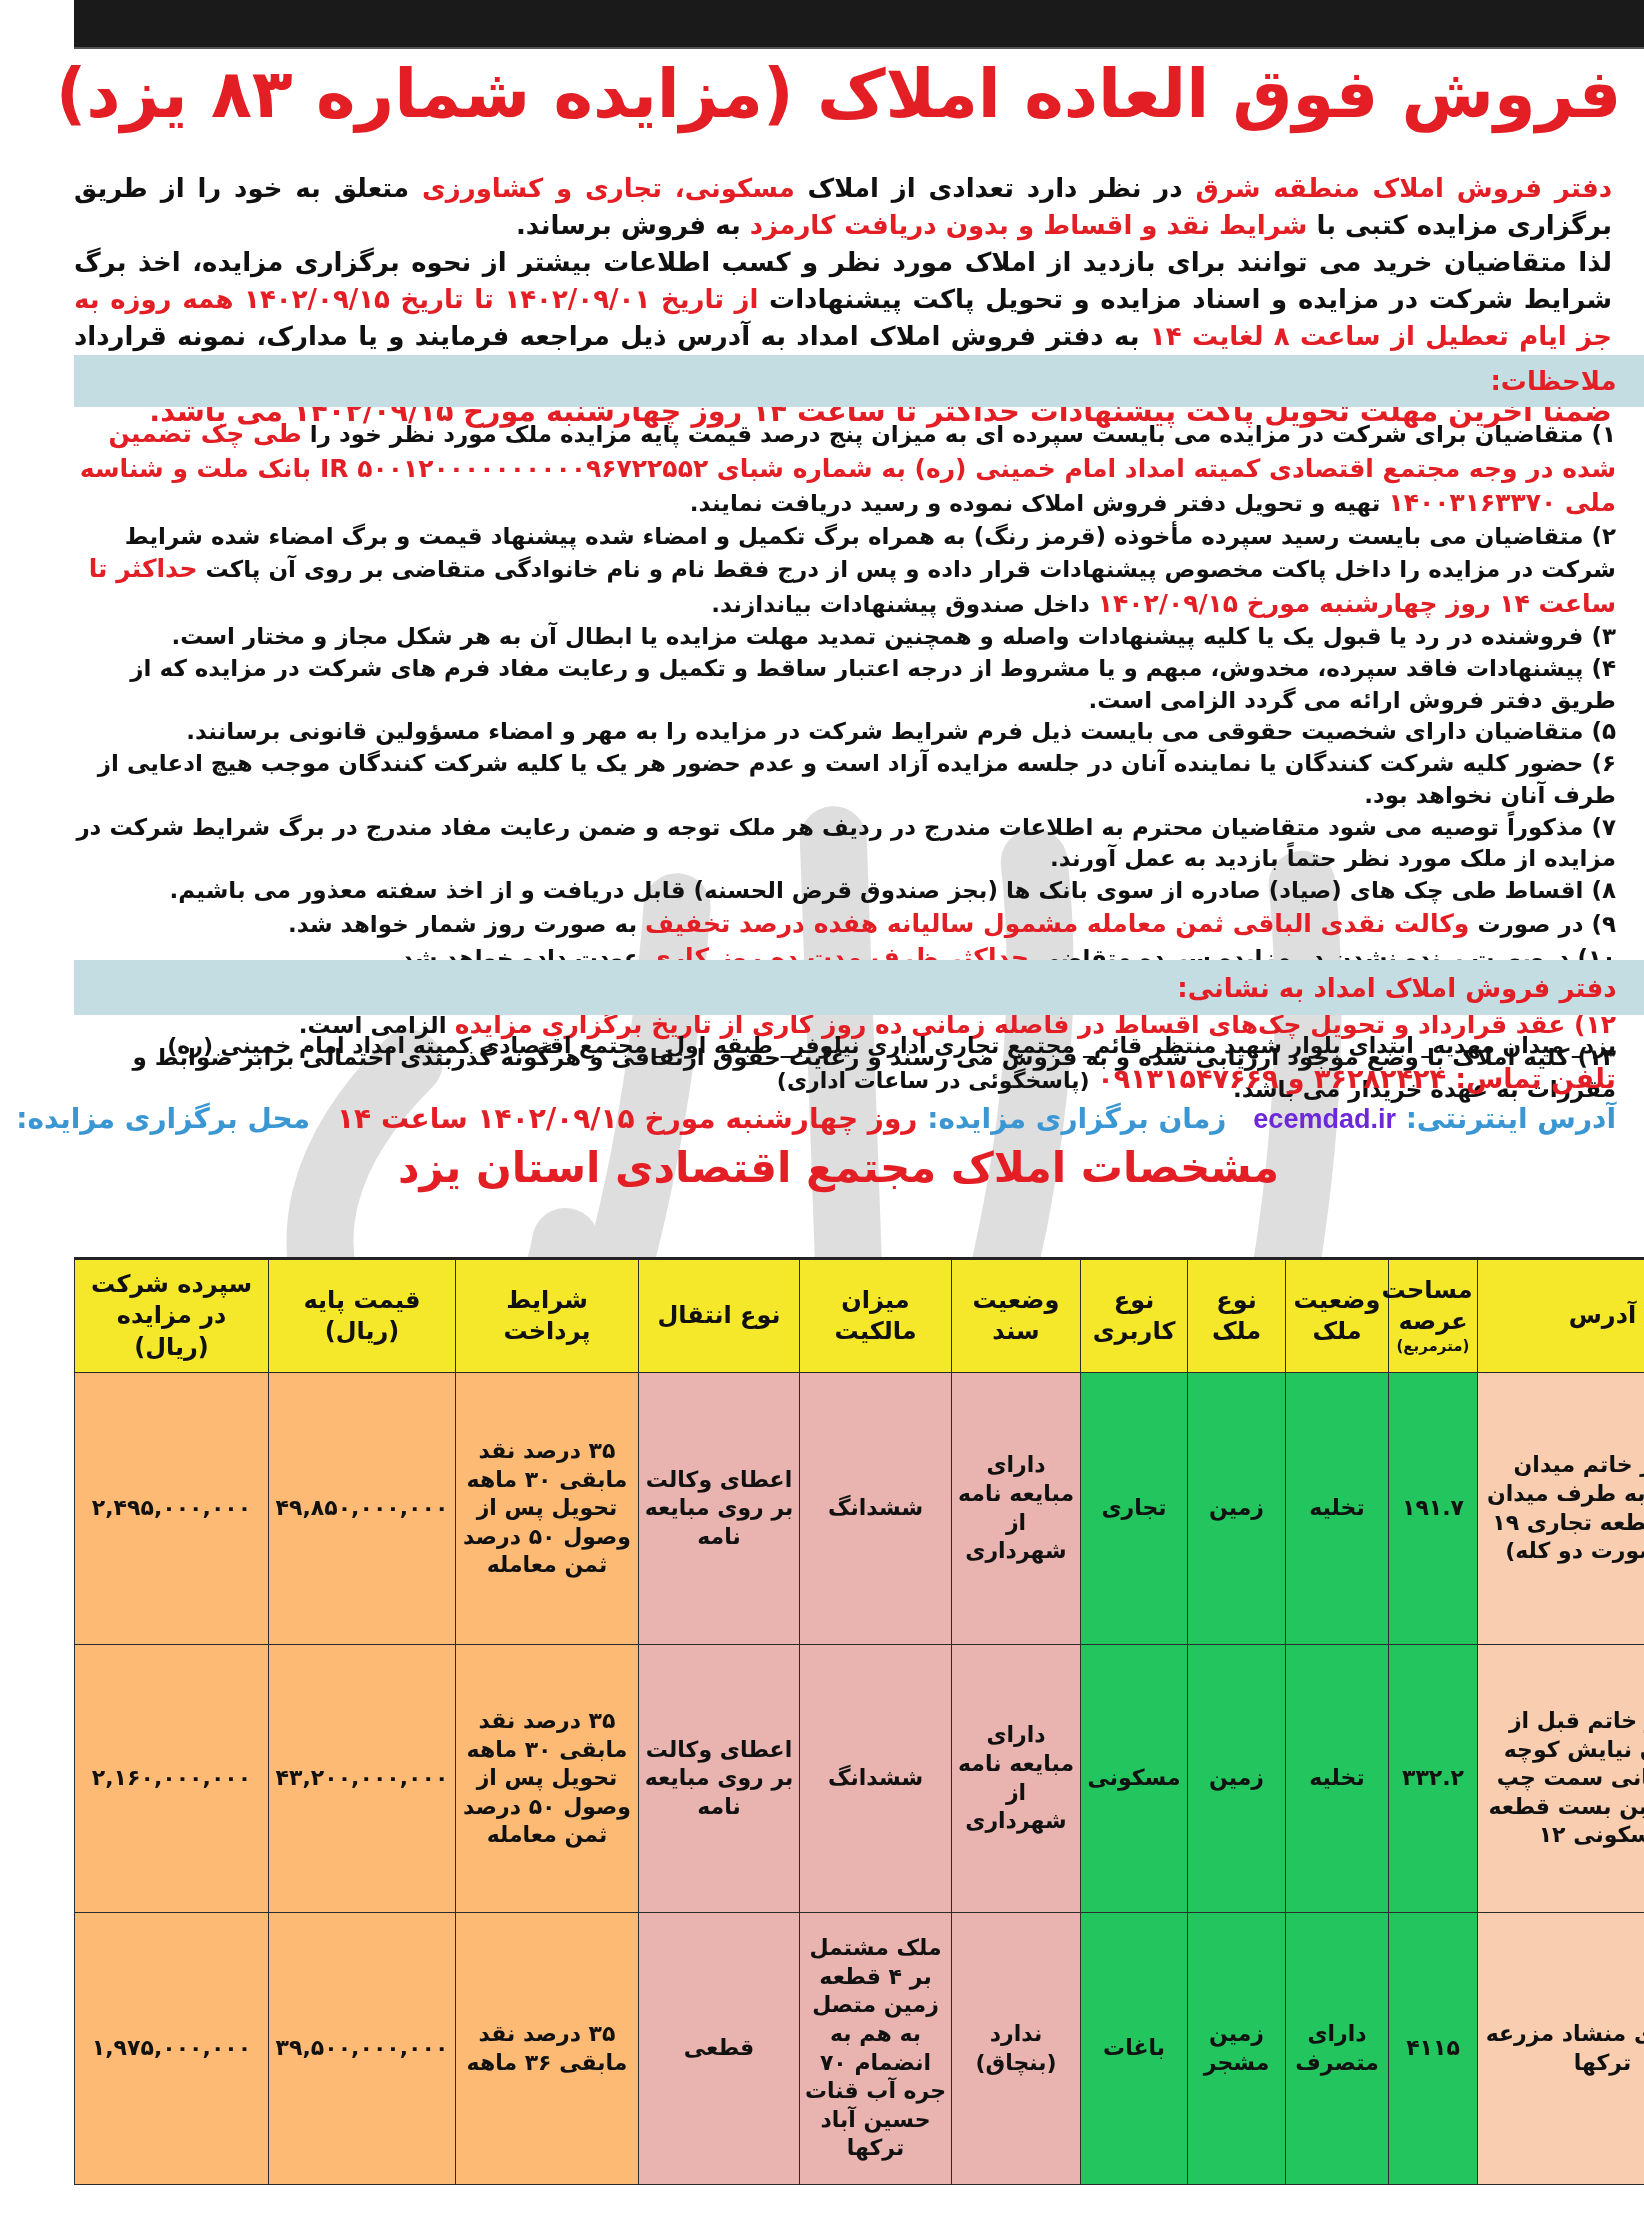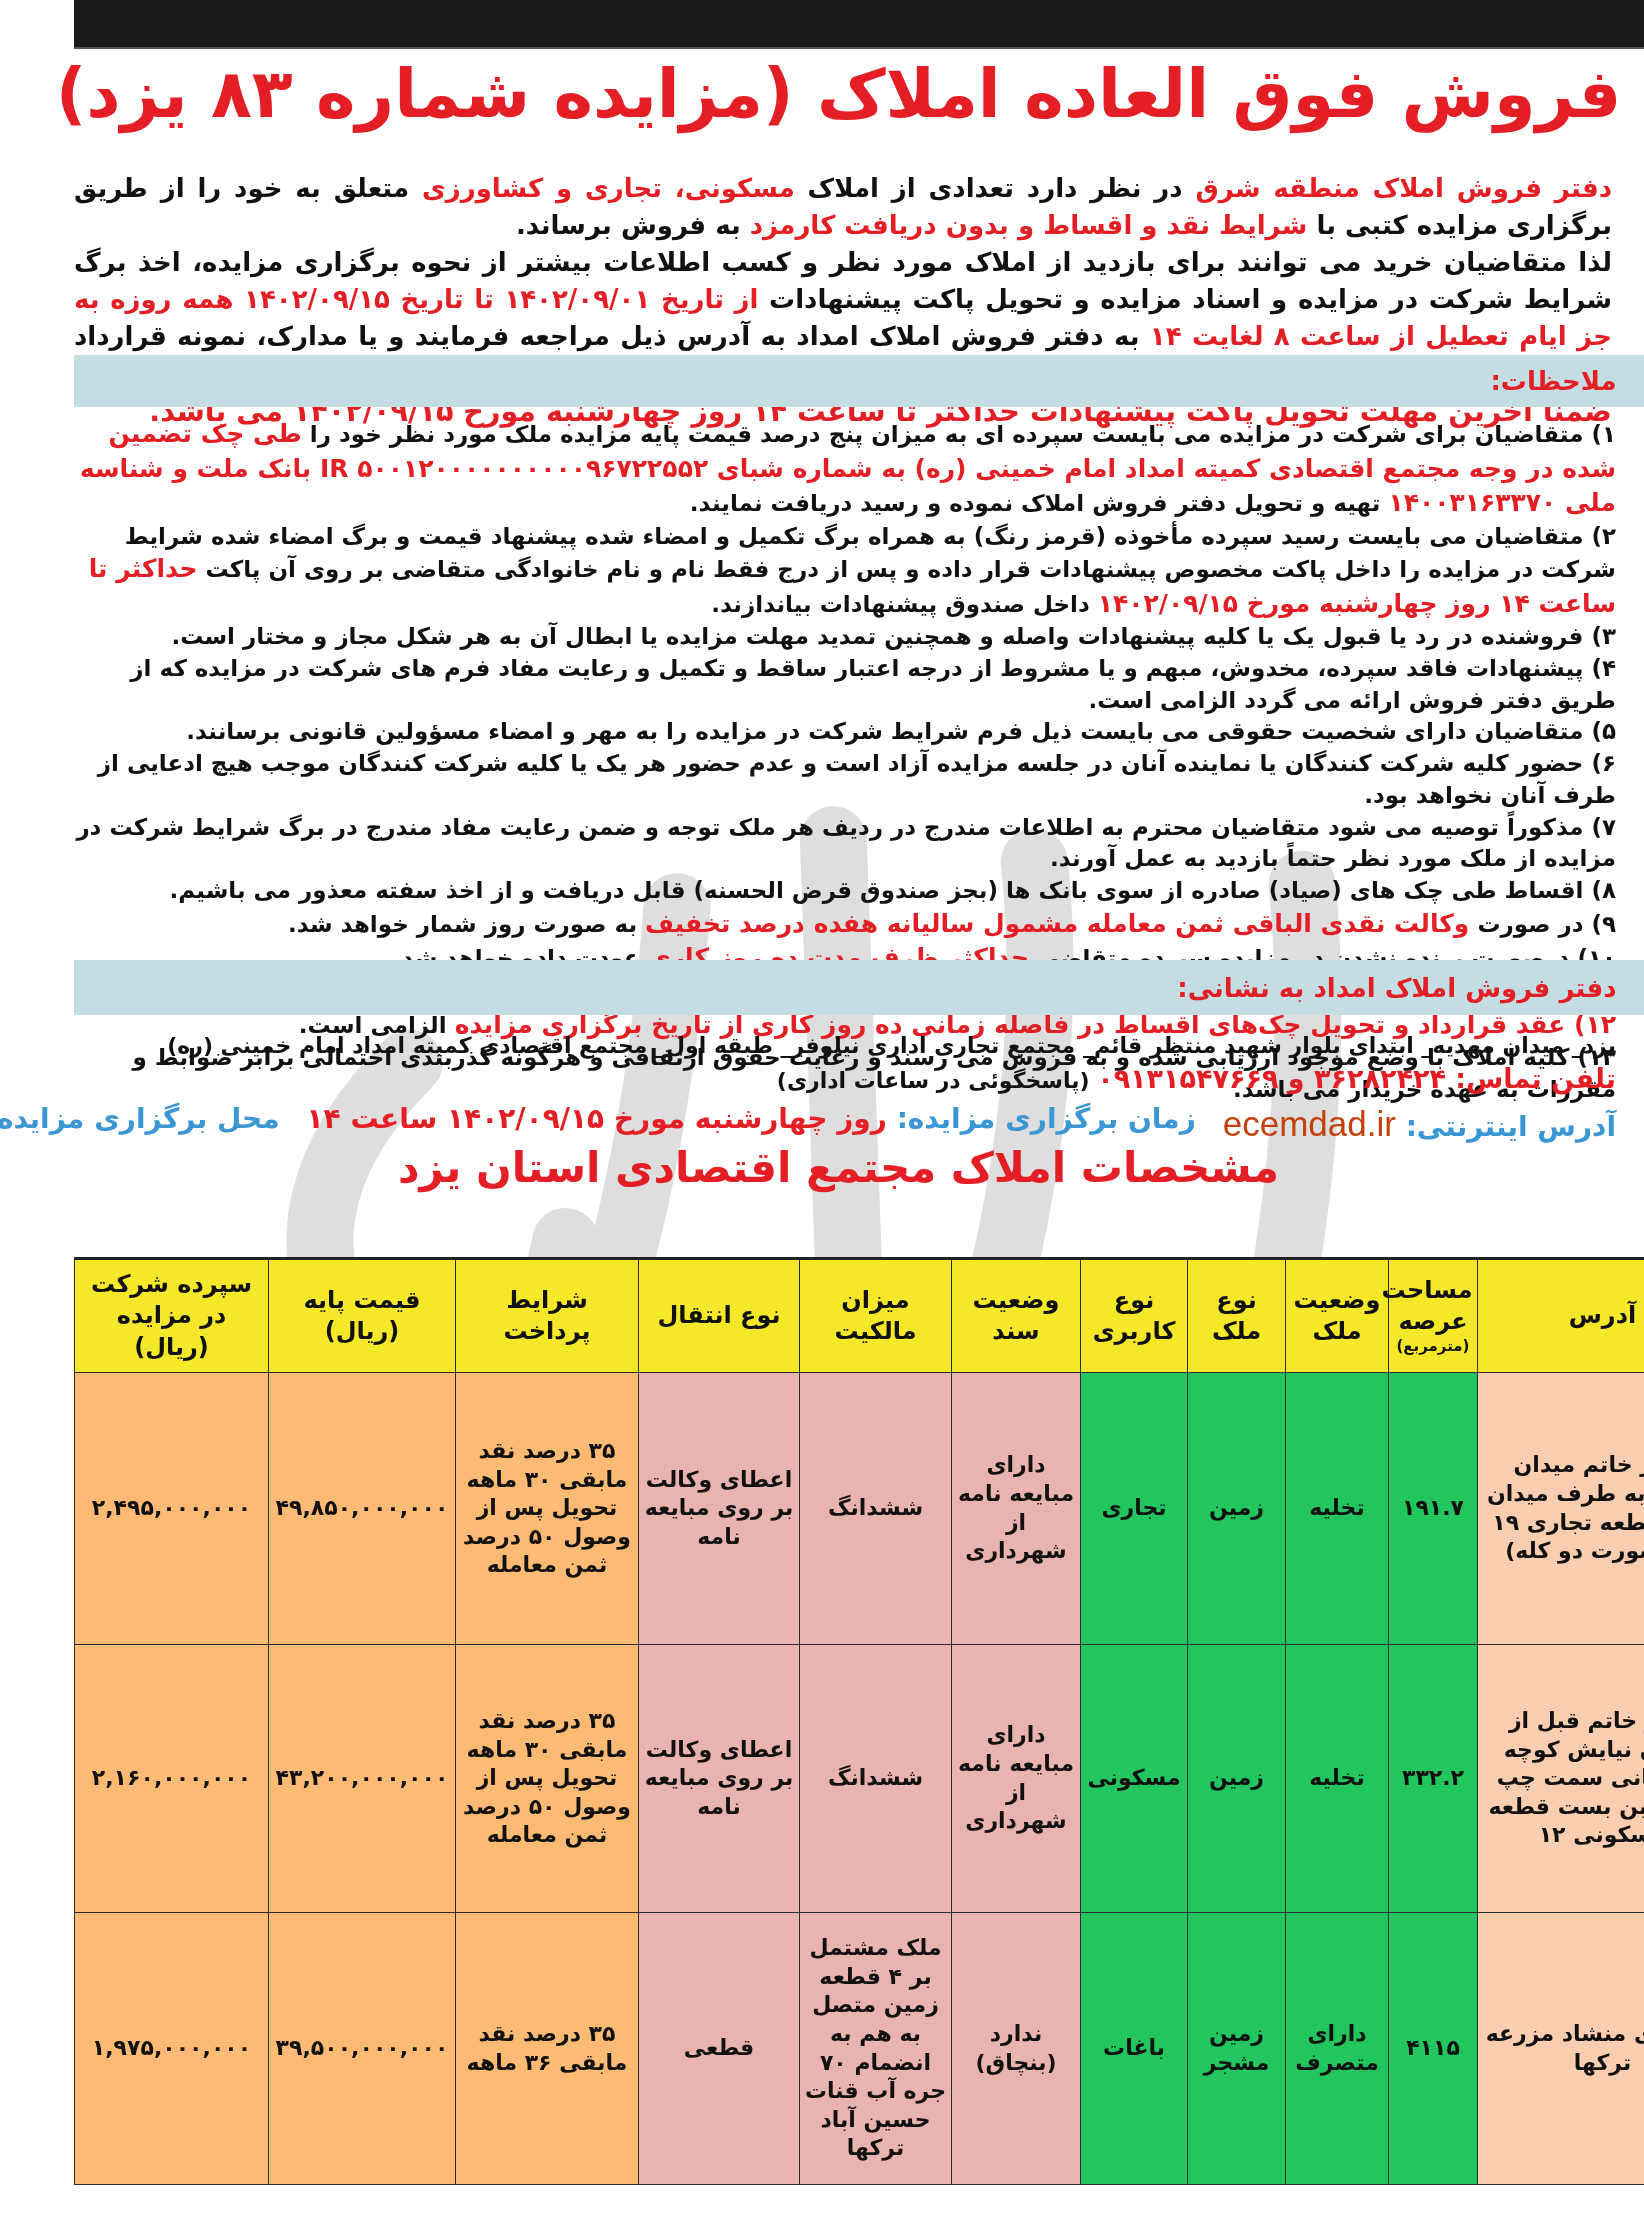--- a/index.html
+++ b/index.html
@@ -21,21 +21,21 @@
     position: absolute; left: 58px; right: 13.4px; background: #c3dde3;
     display: flex; align-items: center; padding-right: 31px; box-sizing: border-box;
   }
   .band span { color: #e31e24; font-weight: bold; font-size: 26px; }
   .notes { position: absolute; left: 58px; right: 45px; top: 417px; font-size: 23px; font-weight: bold; line-height: 1.38; }
   .notes p { margin: 0; }
   .notes .big { font-size: 25px; }
   .office { position: absolute; left: 58px; right: 45px; top: 1031px; font-size: 22px; font-weight: bold; line-height: 1.35; }
   .office .row { margin: 0; }
   .office .info-row { font-size: 28px; margin-top: 2.7px; display: flex; justify-content: flex-start; gap: 27px; white-space: nowrap; }
-  .office .site { font-size: 35px; color: #c2410c; font-family: "Liberation Sans", sans-serif; font-weight: normal; direction: ltr; }
+  .office .site { font-size: 27px; color: #6d28d9; font-family: "Liberation Sans", sans-serif; font-weight: bold; direction: ltr; }
   .subtitle {
     position: absolute; top: 1143px; left: 0; right: 0; text-align: center;
     font-size: 42px; font-weight: bold; color: #e31e24;
   }
   .watermark {
     position: absolute; left: 170px; top: 795px; width: 1250px; height: 1384px; pointer-events: none; opacity: 0.28;
   }
   table.props {
     position: absolute; left: 58px; top: 1257px; width: 1574px; height: 926px;
     border-collapse: collapse; direction: rtl; table-layout: fixed;

